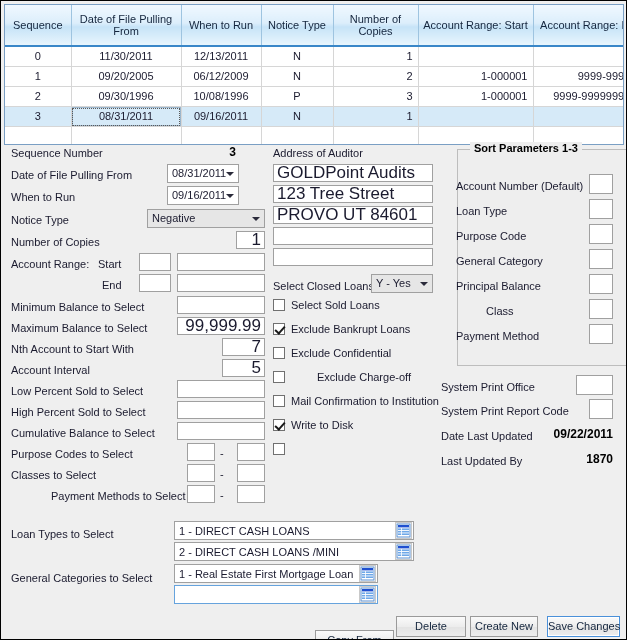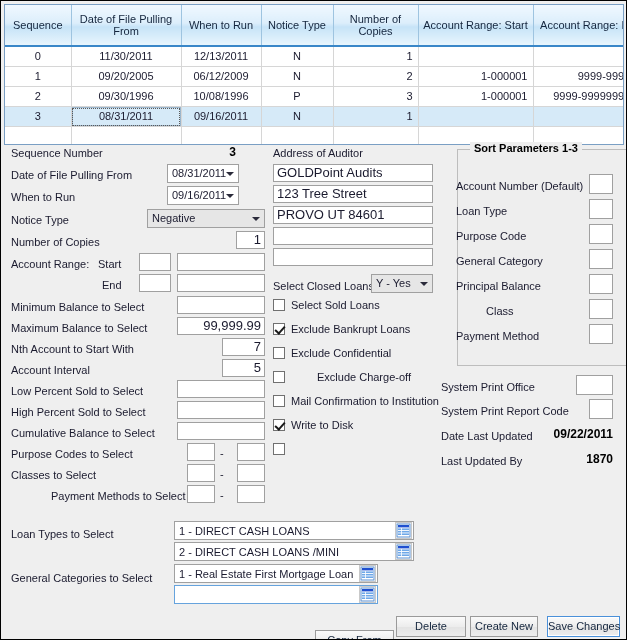--- a/index.html
+++ b/index.html
@@ -92,21 +92,21 @@
     white-space: nowrap;
     text-align: right;
     line-height: 14px;
   }
   .tf {
     position: absolute;
     background: #ffffff;
     border: 1px solid #a0a0a0;
     box-sizing: border-box;
     font-family: "Liberation Sans", sans-serif;
-    font-size: 13px;
+    font-size: 17px;
     color: #1a1a2e;
     line-height: 16px;
     height: 18px;
     padding: 0 3px;
     white-space: nowrap;
     overflow: hidden;
   }
   .tf.ta-right { text-align: right; }
 
   .combo {

